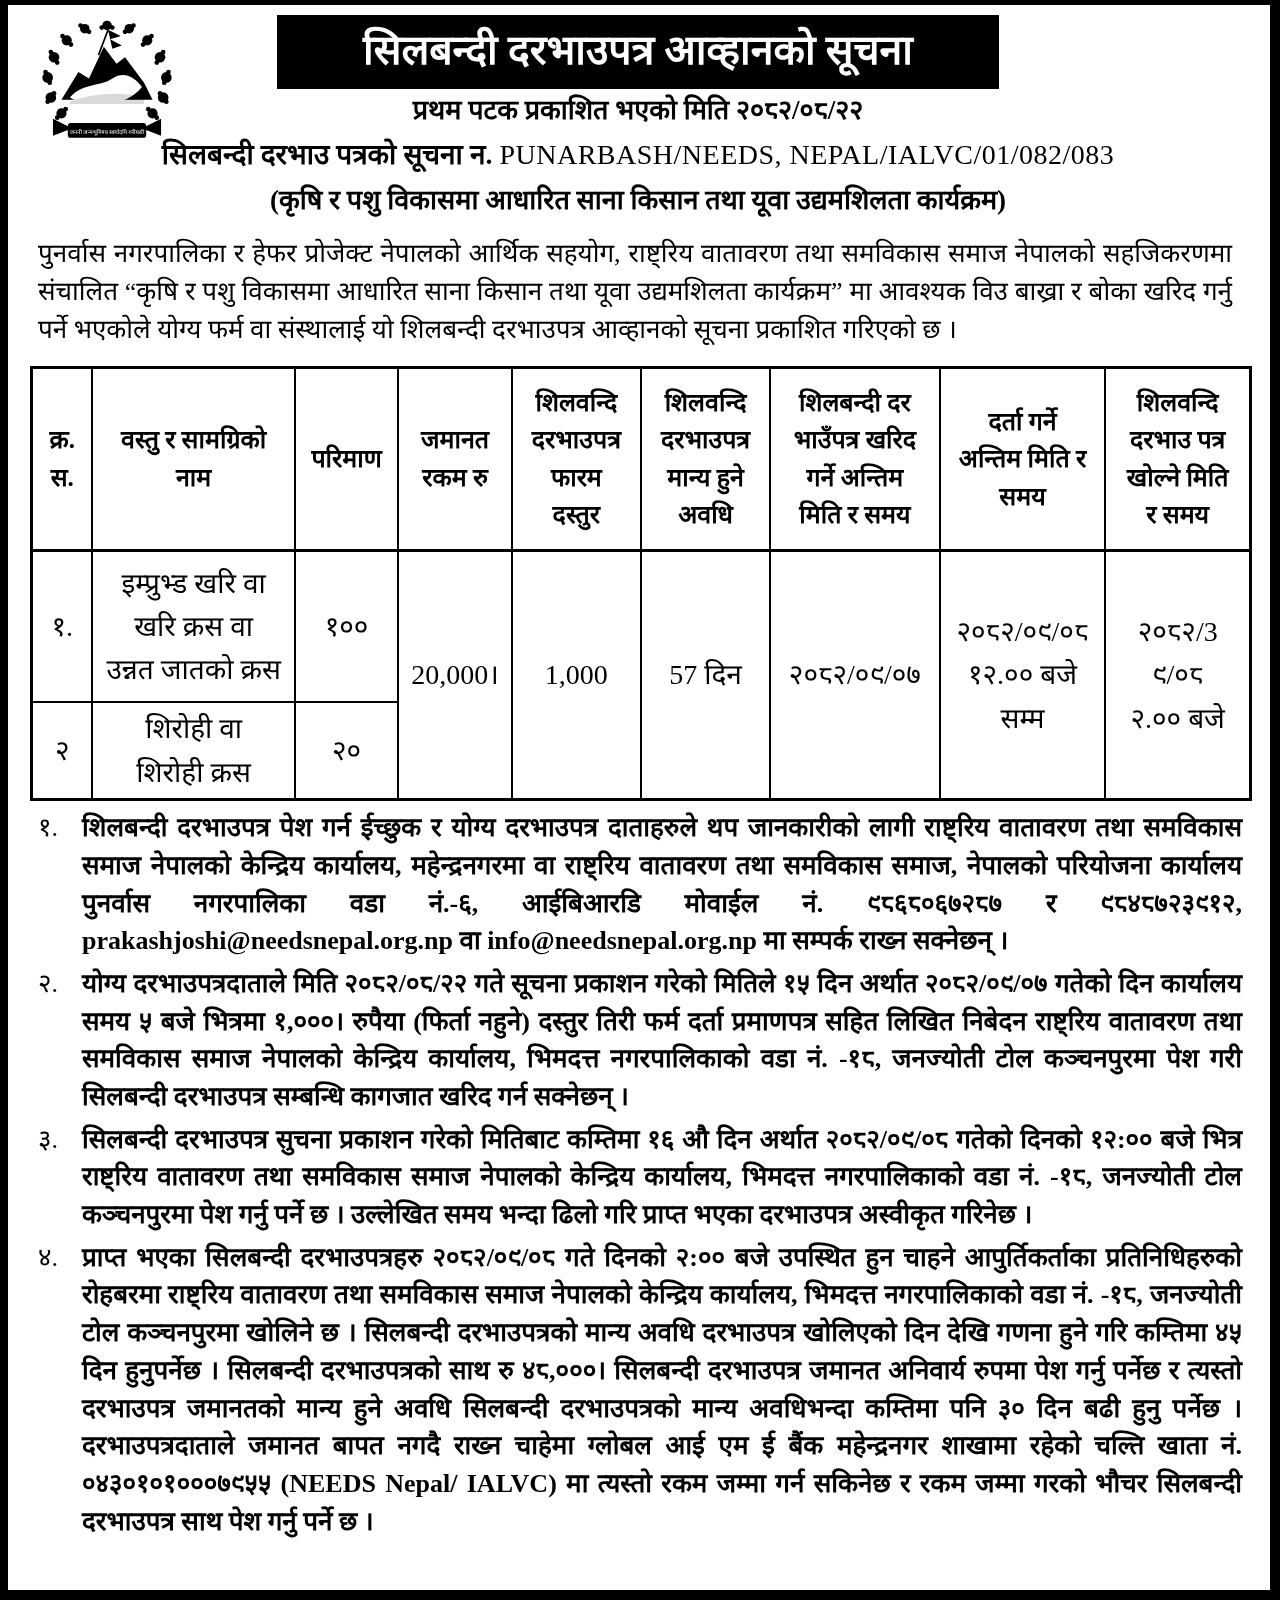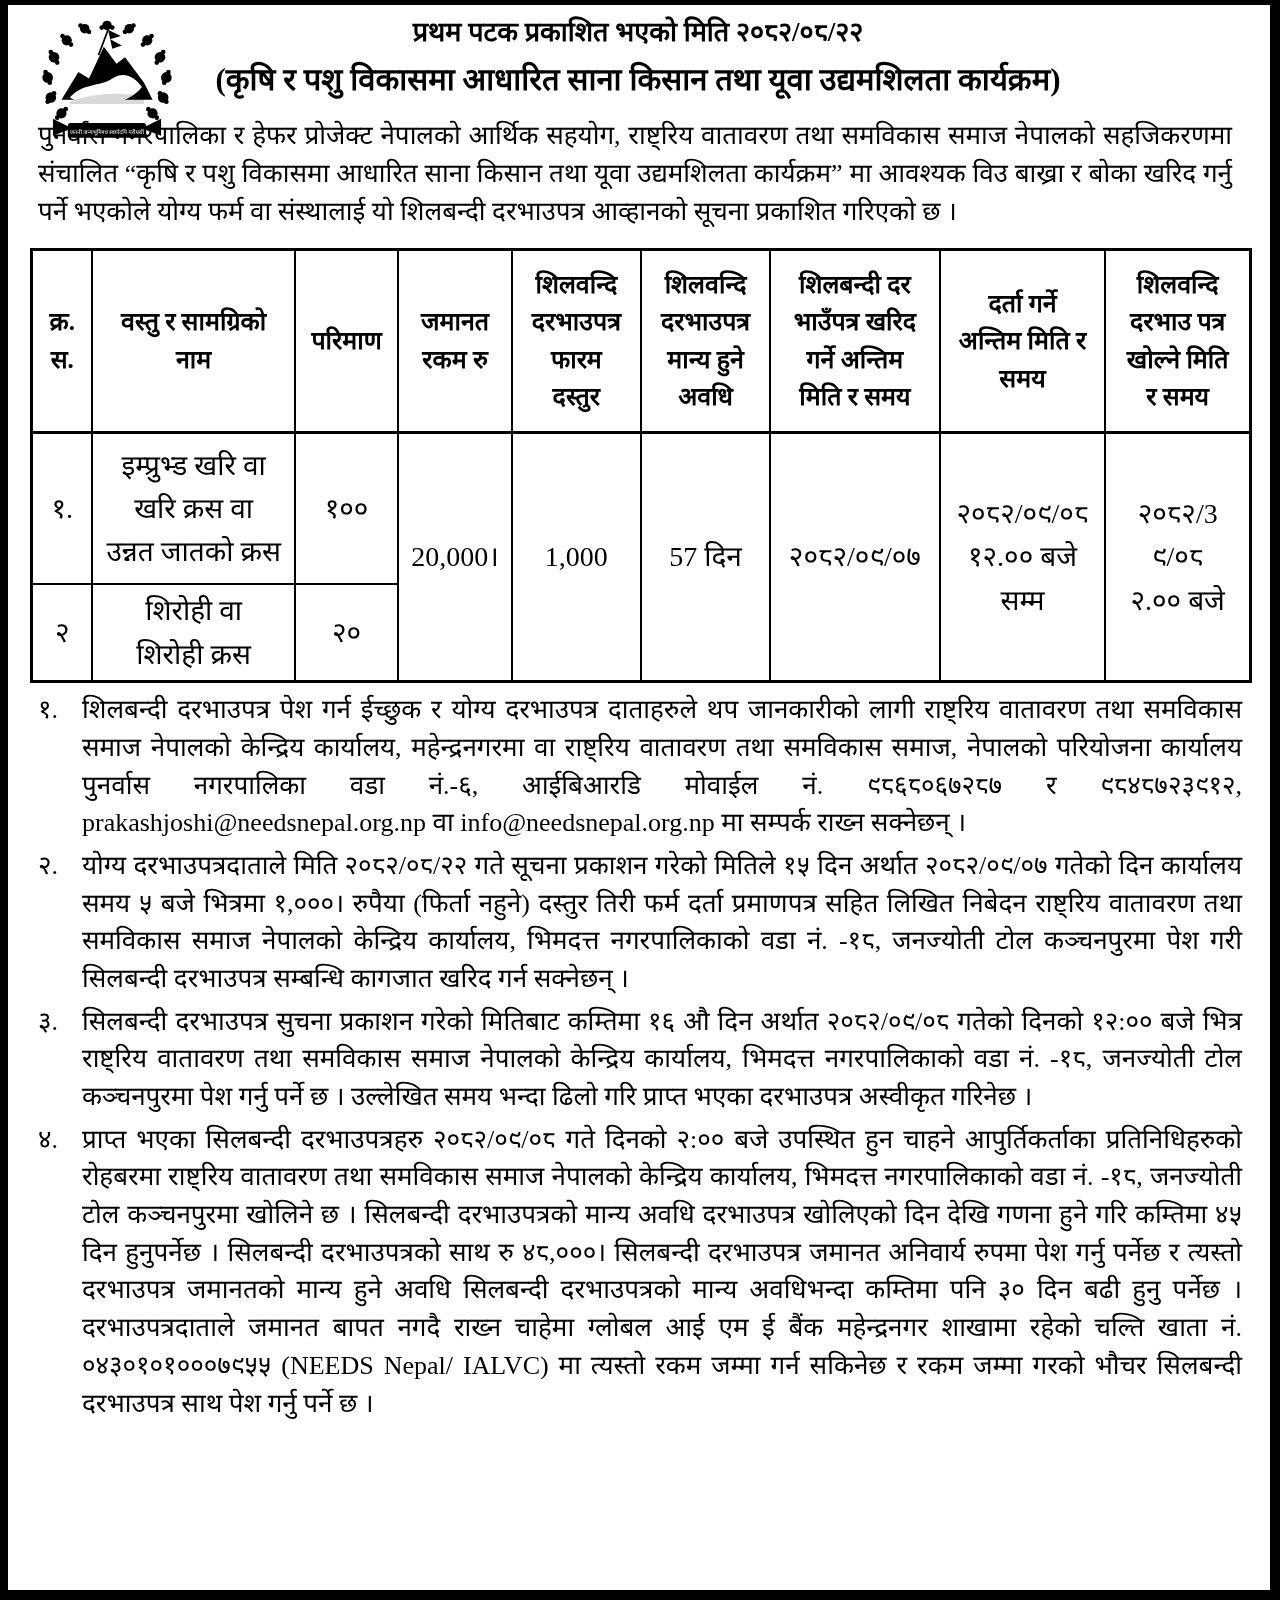--- a/index.html
+++ b/index.html
@@ -17,21 +17,21 @@
   .logo { position:absolute; left:30px; top:12px; width:138px; height:142px; }
   .title-banner {
     width:722px; margin:4px auto 0; background:#000; color:#fff;
     text-align:center; font-weight:bold; font-size:41px; line-height:1.1;
     padding:13px 4px 16px;
   }
   .pub-line { text-align:center; font-weight:bold; font-size:27px; margin-top:1px; }
   .notice-line { text-align:center; font-size:28px; margin-top:7px; }
   .notice-line .lbl { font-weight:bold; }
   .notice-line .val { font-weight:normal; letter-spacing:0.5px; }
-  .program-line { text-align:center; font-weight:bold; font-size:31px; margin-top:8px; }
+  .program-line { text-align:center; font-weight:bold; font-size:27px; margin-top:8px; }
 
   
   .intro {
     margin:18px 14px 0 8px; font-size:26px; line-height:1.46;
     text-align:justify;
   }
 
   
   table.tender {
     width:1222px; margin:17px auto 0; border-collapse:collapse;
@@ -48,21 +48,21 @@
   table.tender td { font-size:28px; line-height:1.55; }
   tr.body-row-1 { height:152px; }
   tr.body-row-2 { height:95px; }
   .preline { white-space:pre-line; }
 
   
   .details-heading { margin:16px 0 0 8px; font-weight:bold; font-size:27px; }
   .details-list { margin:8px 4px 0 8px; }
   .list-item { display:flex; margin-top:5px; font-size:26px; line-height:1.45; }
   .item-no { width:44px; flex-shrink:0; }
-  .item-text { flex:1; text-align:justify; }
+  .item-text { flex:1; text-align:justify;font-weight:bold; }
 </style>
 </head>
 <body>
 
 <div class="page">
 
   <svg class="logo" viewBox="0 0 130 134" aria-hidden="true">
 
     <g fill="#000">
       <g transform="translate(65,8)">
@@ -142,21 +142,26 @@
     <path fill="#fff" d="M30,76 C42,62 58,66 70,58 C82,50 92,58 98,66 C90,76 74,84 58,82 C46,81 36,80 30,76 Z"></path>
     <path fill="#000" opacity="0.15" d="M30,80 C50,72 80,70 100,76 L100,82 L30,82 Z"></path>
 
     <g>
       <path fill="#000" d="M14,96 L30,104 L100,104 L116,96 L116,112 L100,106 L30,106 L14,112 Z"></path>
       <rect x="28" y="100" width="74" height="14" rx="3" fill="#000"></rect>
       <text x="65" y="110" text-anchor="middle" font-size="5.4" fill="#fff">जननी जन्मभूमिश्च स्वर्गादपि गरीयसी</text>
     </g>
   </svg>
 
+  <div class="title-banner">सिलबन्दी दरभाउपत्र आव्हानको सूचना</div>
   <div class="pub-line">प्रथम पटक प्रकाशित भएको मिति २०८२/०८/२२</div>
+  <div class="notice-line">
+    <span class="lbl">सिलबन्दी दरभाउ पत्रको सूचना न.</span>
+    <span class="val">PUNARBASH/NEEDS, NEPAL/IALVC/01/082/083</span>
+  </div>
   <div class="program-line">(कृषि र पशु विकासमा आधारित साना किसान तथा यूवा उद्यमशिलता कार्यक्रम)</div>
 
   <p class="intro">पुनर्वास नगरपालिका र हेफर प्रोजेक्ट नेपालको आर्थिक सहयोग, राष्ट्रिय वातावरण तथा समविकास समाज नेपालको सहजिकरणमा संचालित “कृषि र पशु विकासमा आधारित साना किसान तथा यूवा उद्यमशिलता कार्यक्रम” मा आवश्यक विउ बाख्रा र बोका खरिद गर्नु पर्ने भएकोले योग्य फर्म वा संस्थालाई यो शिलबन्दी दरभाउपत्र आव्हानको सूचना प्रकाशित गरिएको छ ।</p>
 
   <table class="tender">
     <colgroup>
       <col style="width:5%">
         <col style="width:16.6%">
         <col style="width:8.5%">
       <col style="width:9.3%">

